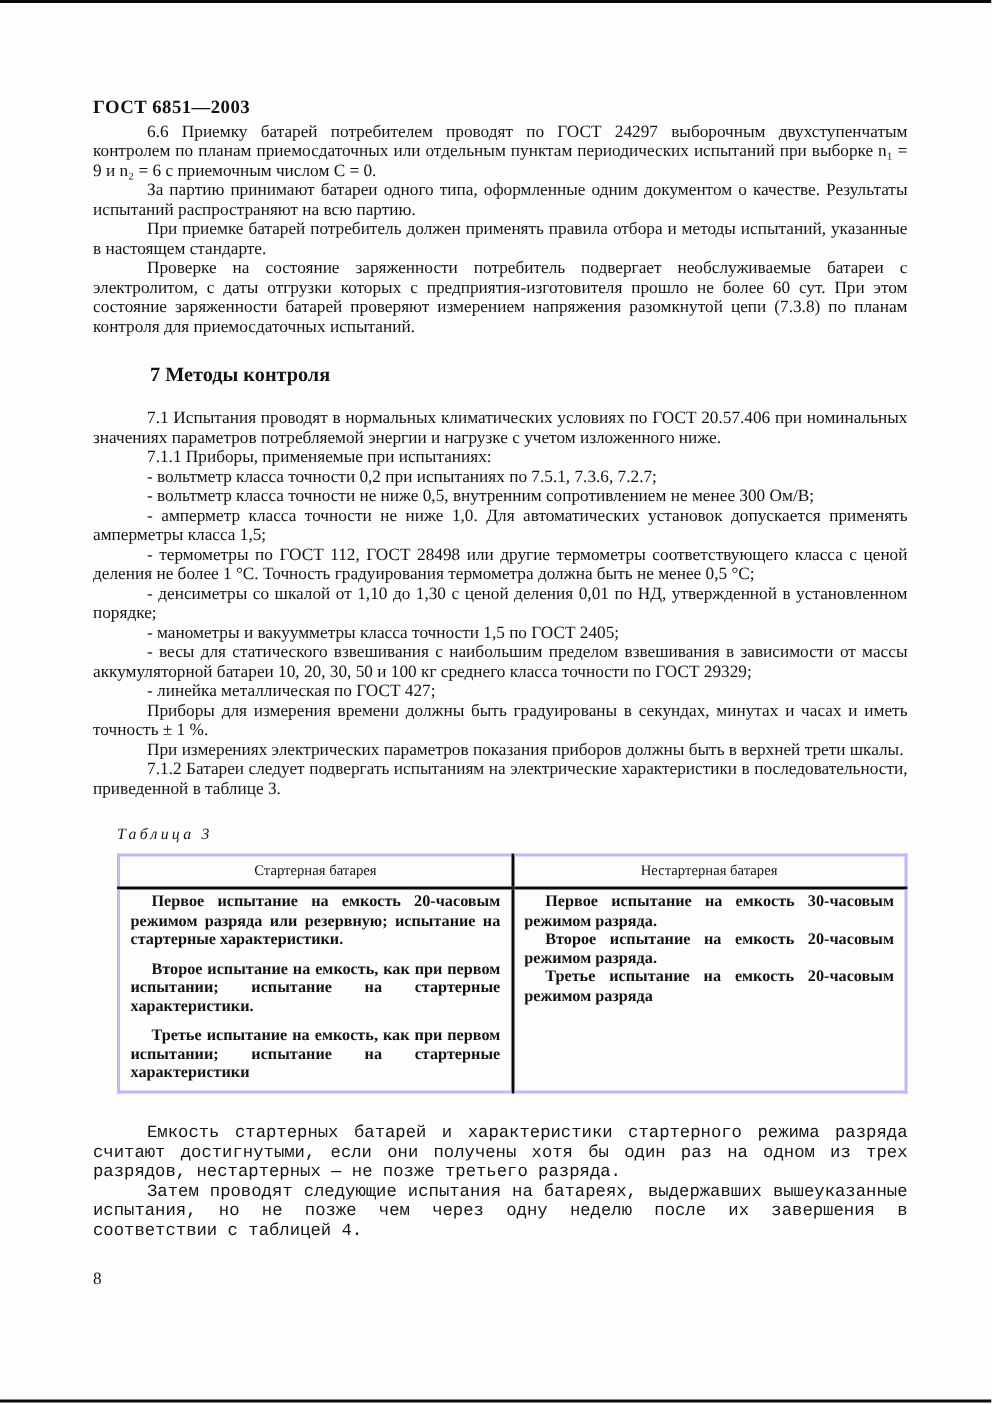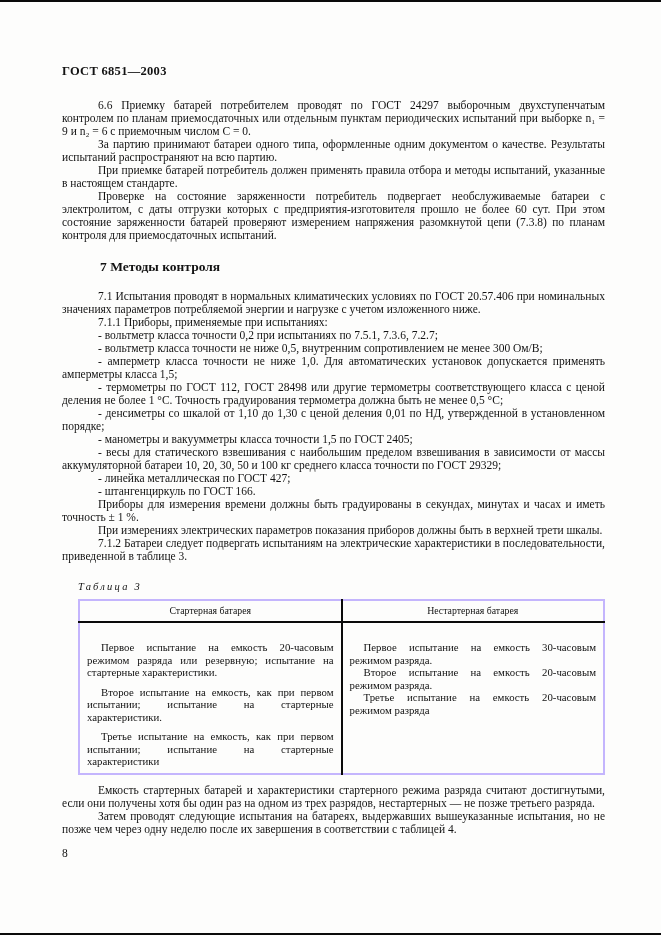--- a/index.html
+++ b/index.html
@@ -10,21 +10,21 @@
     height: 936px;
     background: #fdfdfc;
     font-family: "Liberation Serif", "DejaVu Serif", serif;
     color: #131313;
     overflow: hidden;
   }
   .edge { position: absolute; left: 0; width: 100%; background: #0a0a0a; }
   .edge-top { top: 0; height: 2px; }
   .edge-bottom { bottom: 1px; height: 2px; }
   .content { position: absolute; left: 62px; top: 64px; width: 543px; }
-  .doc-header { font-weight: bold; font-size: 12.5px; letter-spacing: 0.3px; margin: 0 0 20px 0; }
+  .doc-header { font-weight: bold; font-size: 12.5px; letter-spacing: 0.3px; margin: 0 0 3px 0; }
   p.body {
     margin: 0;
     font-size: 11.5px;
     line-height: 13px;
     text-align: justify;
     text-indent: 36px;
   }
   .sec-heading {
     font-weight: bold;
     font-size: 13.5px;
@@ -48,26 +48,27 @@
     font-weight: normal;
     font-size: 9.8px;
     padding: 4px 2px 5px 2px;
     text-align: center;
   }
   table.gtable td {
     vertical-align: top;
     font-size: 10.8px;
     line-height: 12.5px;
     text-align: justify;
-    padding: 18px 7px 5px 7px;
+    padding: 2px 7px 5px 7px;
+    font-weight: bold;
   }
   table.gtable .col-right { border-left: 2px solid #0a0a0a; }
   table.gtable td p { margin: 0; text-indent: 14px; }
   td.cell-gap p + p { margin-top: 7px; }
-  .after-table { margin-top: 9px; }
+  .after-table { margin-top: 20px; font-family: Liberation Mono, monospace; }
   .page-number {
     position: absolute;
     left: 62px;
     top: 847px;
     font-size: 11.5px;
   }
 </style>
 </head>
 <body>
 
@@ -90,21 +91,20 @@
         <p class="body">7.1 Испытания проводят в нормальных климатических условиях по ГОСТ 20.57.406 при номинальных значениях параметров потребляемой энергии и нагрузке с учетом изложенного ниже.</p>
         <p class="body">7.1.1 Приборы, применяемые при испытаниях:</p>
         <p class="body">- вольтметр класса точности 0,2 при испытаниях по 7.5.1, 7.3.6, 7.2.7;</p>
         <p class="body">- вольтметр класса точности не ниже 0,5, внутренним сопротивлением не менее 300 Ом/В;</p>
         <p class="body">- амперметр класса точности не ниже 1,0. Для автоматических установок допускается применять амперметры класса 1,5;</p>
         <p class="body">- термометры по ГОСТ 112, ГОСТ 28498 или другие термометры соответствующего класса с ценой деления не более 1 °С. Точность градуирования термометра должна быть не менее 0,5 °С;</p>
         <p class="body">- денсиметры со шкалой от 1,10 до 1,30 с ценой деления 0,01 по НД, утвержденной в установленном порядке;</p>
         <p class="body">- манометры и вакуумметры класса точности 1,5 по ГОСТ 2405;</p>
         <p class="body">- весы для статического взвешивания с наибольшим пределом взвешивания в зависимости от массы аккумуляторной батареи 10, 20, 30, 50 и 100 кг среднего класса точности по ГОСТ 29329;</p>
         <p class="body">- линейка металлическая по ГОСТ 427;</p>
-        <p class="body">- штангенциркуль по ГОСТ 166.</p>
         <p class="body">Приборы для измерения времени должны быть градуированы в секундах, минутах и часах и иметь точность ± 1 %.</p>
         <p class="body">При измерениях электрических параметров показания приборов должны быть в верхней трети шкалы.</p>
         <p class="body">7.1.2 Батареи следует подвергать испытаниям на электрические характеристики в последовательности, приведенной в таблице 3.</p>
       </div>
 
     <div class="table-label">Таблица 3</div>
 
     <table class="gtable">
       <thead>
         <tr>

